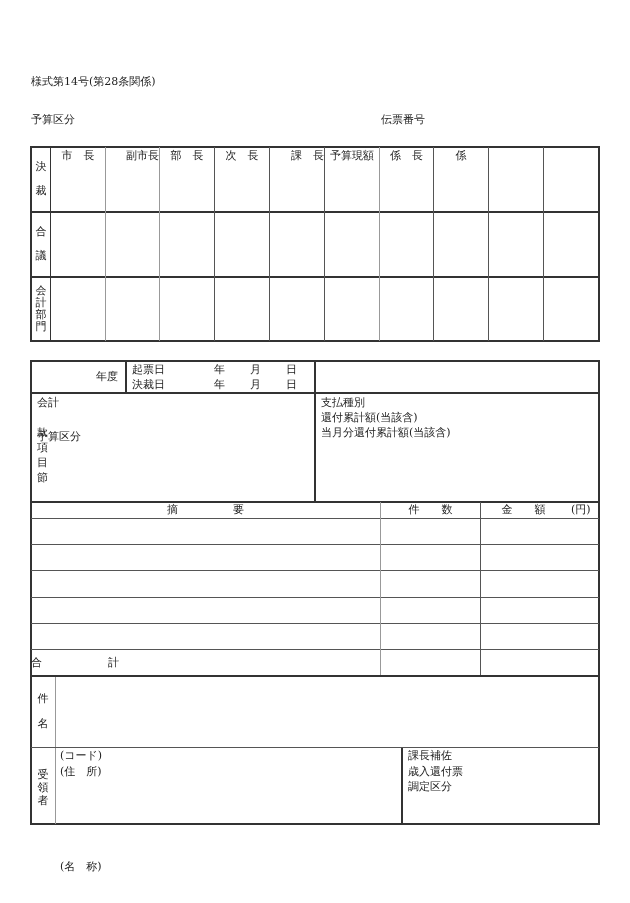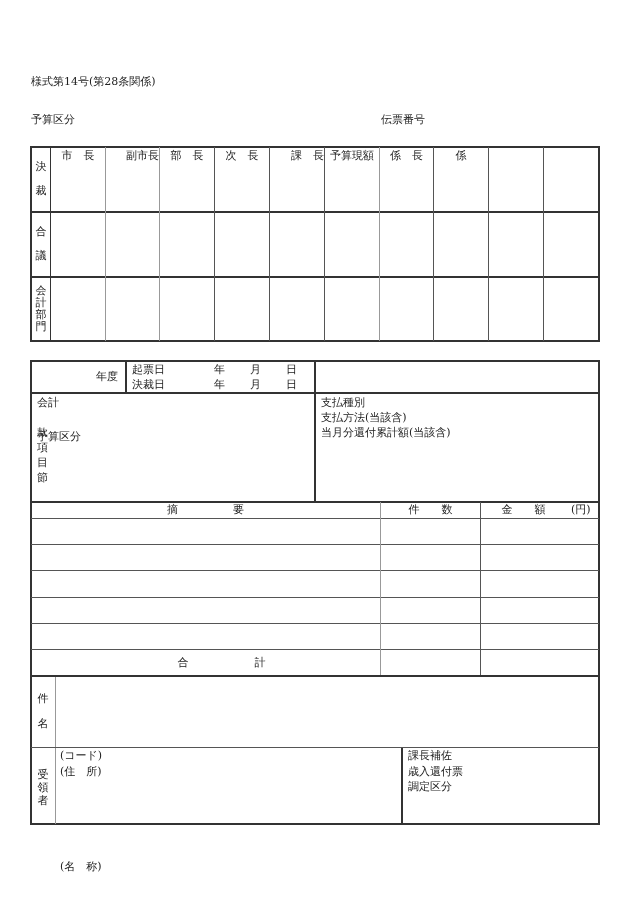--- a/index.html
+++ b/index.html
@@ -77,21 +77,21 @@
 <div class="abs txt" style="left:286px;top:378px;">日</div>
 
 <div class="abs txt" style="left:37px;top:396px;">会計</div>
 <div class="abs txt" style="left:37px;top:430px;">予算区分</div>
 <div class="abs txt" style="left:37px;top:426px;">款</div>
 <div class="abs txt" style="left:37px;top:441px;">項</div>
 <div class="abs txt" style="left:37px;top:456px;">目</div>
 <div class="abs txt" style="left:37px;top:471px;">節</div>
 
 <div class="abs txt" style="left:321px;top:396px;">支払種別</div>
-<div class="abs txt" style="left:321px;top:411px;">支払方法(当該含)</div>
+<div class="abs txt" style="left:321px;top:411px;">還付累計額(当該含)</div>
 <div class="abs txt" style="left:321px;top:426px;">当月分還付累計額(当該含)</div>
 
 <div class="hline b" style="left:30px;top:501px;width:570px;"></div>
 <div class="hline" style="left:31px;top:518px;width:568px;"></div>
 <div class="hline" style="left:31px;top:544px;width:568px;"></div>
 <div class="hline" style="left:31px;top:570px;width:568px;"></div>
 <div class="hline" style="left:31px;top:597px;width:568px;"></div>
 <div class="hline" style="left:31px;top:623px;width:568px;"></div>
 <div class="hline" style="left:31px;top:649px;width:568px;"></div>
 <div class="hline b" style="left:30px;top:675px;width:570px;"></div>
@@ -112,21 +112,21 @@
 <div class="cell txt" style="left:33px;top:577px;width:345px;"></div>
 <div class="cell txt" style="left:383px;top:577px;width:95px;text-align:right;"></div>
 <div class="cell txt" style="left:483px;top:577px;width:113px;text-align:right;"></div>
 <div class="cell txt" style="left:33px;top:604px;width:345px;"></div>
 <div class="cell txt" style="left:383px;top:604px;width:95px;text-align:right;"></div>
 <div class="cell txt" style="left:483px;top:604px;width:113px;text-align:right;"></div>
 <div class="cell txt" style="left:33px;top:630px;width:345px;"></div>
 <div class="cell txt" style="left:383px;top:630px;width:95px;text-align:right;"></div>
 <div class="cell txt" style="left:483px;top:630px;width:113px;text-align:right;"></div>
 
-<div class="cell txt" style="left:31px;top:656px;width:349px;text-align:center;margin-left:16px;">合　　　　　　計</div>
+<div class="cell txt" style="left:31px;top:656px;width:349px;text-align:left;">合　　　　　　計</div>
 
 <div class="vline g" style="left:55px;top:677px;height:147px;"></div>
 <div class="hline" style="left:31px;top:747px;width:568px;"></div>
 <div class="vline b" style="left:401px;top:748px;height:76px;"></div>
 
 <div class="vtext" style="left:36px;top:692px;">件</div>
 <div class="vtext" style="left:36px;top:717px;">名</div>
 <div class="cell txt" style="left:60px;top:705px;width:535px;"></div>
 
 <div class="vtext" style="left:36px;top:768px;line-height:13px;">受</div>

